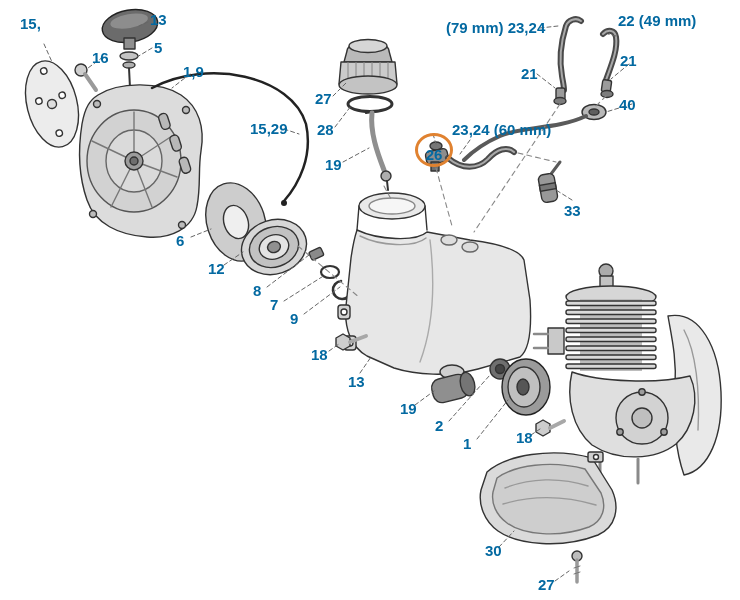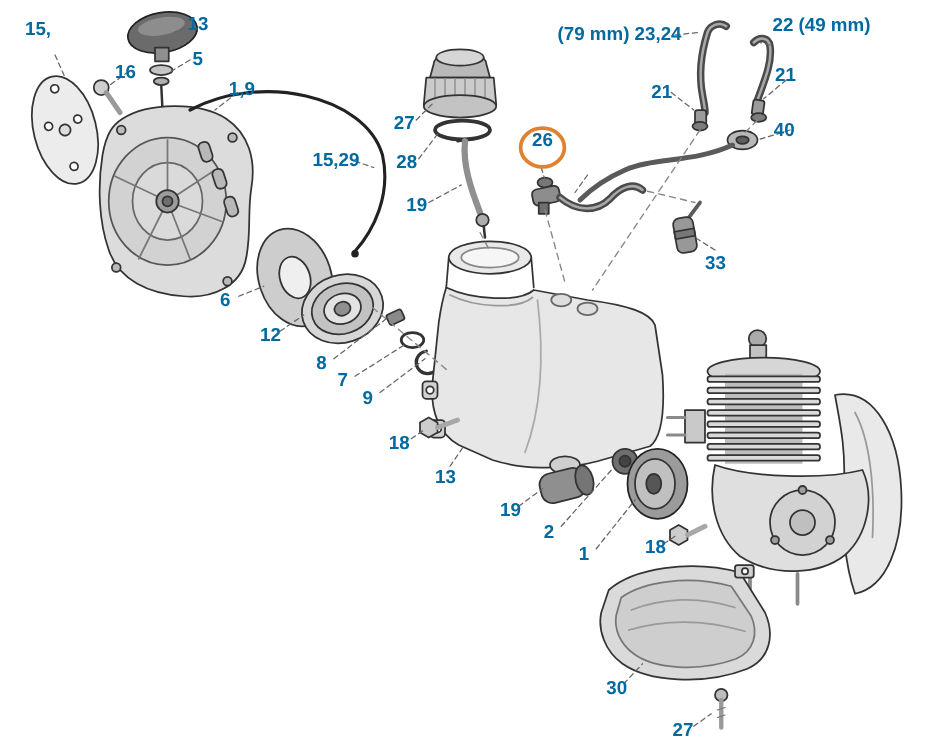--- a/index.html
+++ b/index.html
@@ -7,21 +7,21 @@
     position:relative; width:740px; height:600px; background:#ffffff;
     font-family:"Liberation Sans", sans-serif; overflow:hidden;
   }
   #art { position:absolute; left:0; top:0; }
   .callout {
     position:absolute; font-weight:bold; font-size:15px; color:#0369a1;
     white-space:nowrap; cursor:pointer; line-height:18px;
   }
   .callout-selected {
     width:32px; height:28px; border:3.5px solid var(--highlight,#e08230);
-    border-radius:50%; display:flex; align-items:flex-start; justify-content:center;
+    border-radius:50%; display:flex; align-items:flex-end; justify-content:center;margin-top:32px;
   }
 </style>
 </head>
 <body>
 
 <div id="stage">
 
   <svg id="art" width="740" height="600" viewBox="0 0 740 600">
     <g stroke="#333" stroke-width="1.4" fill="none" stroke-linecap="round" stroke-linejoin="round">
 
@@ -310,20 +310,21 @@
   <div class="callout" style="left:154px;top:39px">5</div>
   <div class="callout" style="left:183px;top:63px">1,9</div>
   <div class="callout" style="left:315px;top:90px">27</div>
   <div class="callout" style="left:317px;top:121px">28</div>
   <div class="callout" style="left:325px;top:156px">19</div>
 
   <div class="callout callout-selected" style="left:415px;top:101px">
     <span>26</span>
   </div>
 
+  <div class="callout" style="left:452px;top:121px">23,24 (60 mm)</div>
   <div class="callout" style="left:446px;top:19px">(79 mm) 23,24</div>
   <div class="callout" style="left:618px;top:12px">22 (49 mm)</div>
   <div class="callout" style="left:521px;top:65px">21</div>
   <div class="callout" style="left:620px;top:52px">21</div>
   <div class="callout" style="left:619px;top:96px">40</div>
   <div class="callout" style="left:564px;top:202px">33</div>
   <div class="callout" style="left:250px;top:120px">15,29</div>
   <div class="callout" style="left:176px;top:232px">6</div>
   <div class="callout" style="left:208px;top:260px">12</div>
   <div class="callout" style="left:253px;top:282px">8</div>

